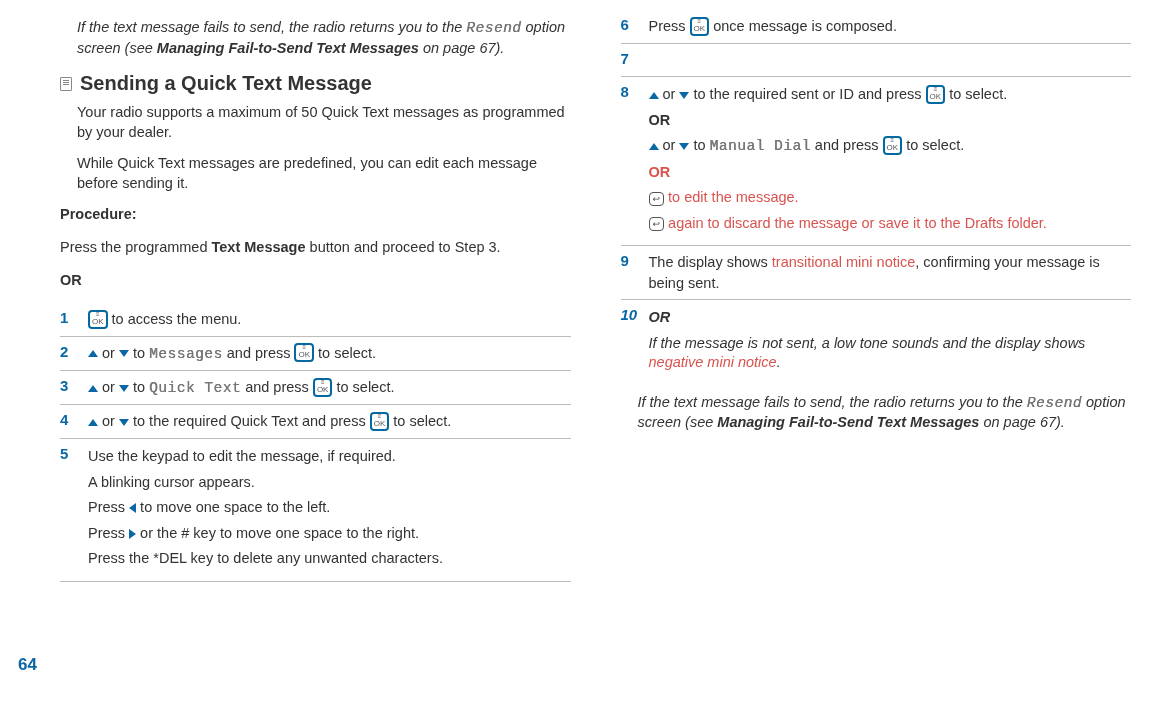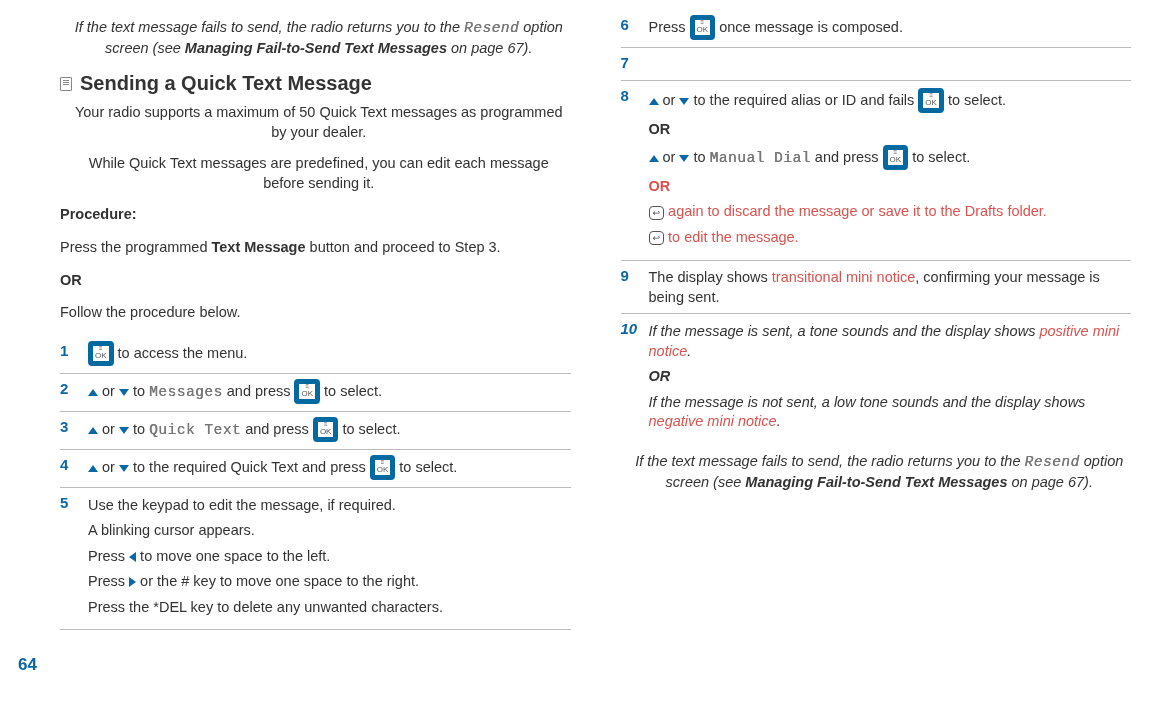--- a/index.html
+++ b/index.html
@@ -74,21 +74,21 @@
     min-width: 18px;
     font-size: 15px;
   }
   .step-body {
     flex: 1;
     line-height: 1.4;
   }
   .step-body p { margin: 2px 0 6px 0; }
   .icon-ok {
     display: inline-block;
-    border: 5px solid #0369a1;
+    border: 2px solid #0369a1;
     border-radius: 4px;
     padding: 0 2px;
     font-size: 8px;
     line-height: 10px;
     vertical-align: middle;
     color: #555;
     font-family: Arial, sans-serif;
     position: relative;
     top: -1px;
     min-width: 10px;
@@ -139,21 +139,21 @@
   }
   .page-number {
     position: absolute;
     left: 18px;
     bottom: 28px;
     color: #0a67a6;
     font-size: 17px;
     font-weight: bold;
   }
   .red { color: #d9534f; }
-  .body-text { margin: 8px 0 12px 7px; line-height: 1.35; text-align: center; }
+  .body-text { margin: 8px 0 12px 17px; line-height: 1.35; }
   .proc-label { font-weight: bold; margin-top: 10px; }
 </style>
 </head>
 <body>
 
 <div class="page">
 
   <div class="col col-left">
 
     <p class="italic body-text">
@@ -166,21 +166,20 @@
     </div>
 
     <p class="body-text">Your radio supports a maximum of 50 Quick Text messages as programmed by your dealer.</p>
     <p class="body-text">While Quick Text messages are predefined, you can edit each message before sending it.</p>
 
     <p class="proc-label">Procedure:</p>
     <p>
       <span>Press the programmed </span><span class="bold">Text Message</span><span> button and proceed to Step 3.</span>
     </p>
     <p class="bold">OR</p>
-    <p>Follow the procedure below.</p>
 
     <div class="step-row">
       <div class="step-num">1</div>
       <div class="step-body">
         <span class="icon-ok"><span class="tri">≡</span>OK</span><span> to access the menu.</span>
       </div>
     </div>
 
     <div class="step-row">
       <div class="step-num">2</div>
@@ -227,49 +226,46 @@
 
     <div class="step-row">
       <div class="step-num">7</div>
       <div class="step-body">&nbsp;</div>
     </div>
 
     <div class="step-row">
       <div class="step-num">8</div>
       <div class="step-body">
         <p>
-          <span class="arrow-up"></span><span> or </span><span class="arrow-down"></span><span> to the required alias or ID and fails </span><span class="icon-ok"><span class="tri">≡</span>OK</span><span> to select.</span>
+          <span class="arrow-up"></span><span> or </span><span class="arrow-down"></span><span> to the required sent or ID and press </span><span class="icon-ok"><span class="tri">≡</span>OK</span><span> to select.</span>
         </p>
         <p class="bold">OR</p>
         <p>
           <span class="arrow-up"></span><span> or </span><span class="arrow-down"></span><span> to </span><span class="mono">Manual Dial</span><span> and press </span><span class="icon-ok"><span class="tri">≡</span>OK</span><span> to select.</span>
         </p>
         <p class="bold red">OR</p>
         <p class="red">
+          <span class="icon-back">↩</span><span> to edit the message.</span>
+        </p>
+        <p class="red">
           <span class="icon-back">↩</span><span> again to discard the message or save it to the Drafts folder.</span>
-        </p>
-        <p class="red">
-          <span class="icon-back">↩</span><span> to edit the message.</span>
         </p>
       </div>
     </div>
 
     <div class="step-row">
       <div class="step-num">9</div>
       <div class="step-body">
         <span>The display shows </span><span class="red">transitional mini notice</span><span>, confirming your message is being sent.</span>
       </div>
     </div>
 
     <div class="step-row no-border">
       <div class="step-num">10</div>
       <div class="step-body">
-        <p>
-          <span>If the message is sent, a tone sounds and the display shows </span><span class="red">positive mini notice</span><span>.</span>
-        </p>
         <p class="bold">OR</p>
         <p>
           <span>If the message is not sent, a low tone sounds and the display shows </span><span class="red">negative mini notice</span><span>.</span>
         </p>
       </div>
     </div>
 
     <p class="italic body-text">
       <span>If the text message fails to send, the radio returns you to the </span><span class="mono">Resend</span><span> option screen (see </span><span class="bold">Managing Fail-to-Send Text Messages</span><span> on page 67).</span>
     </p>

